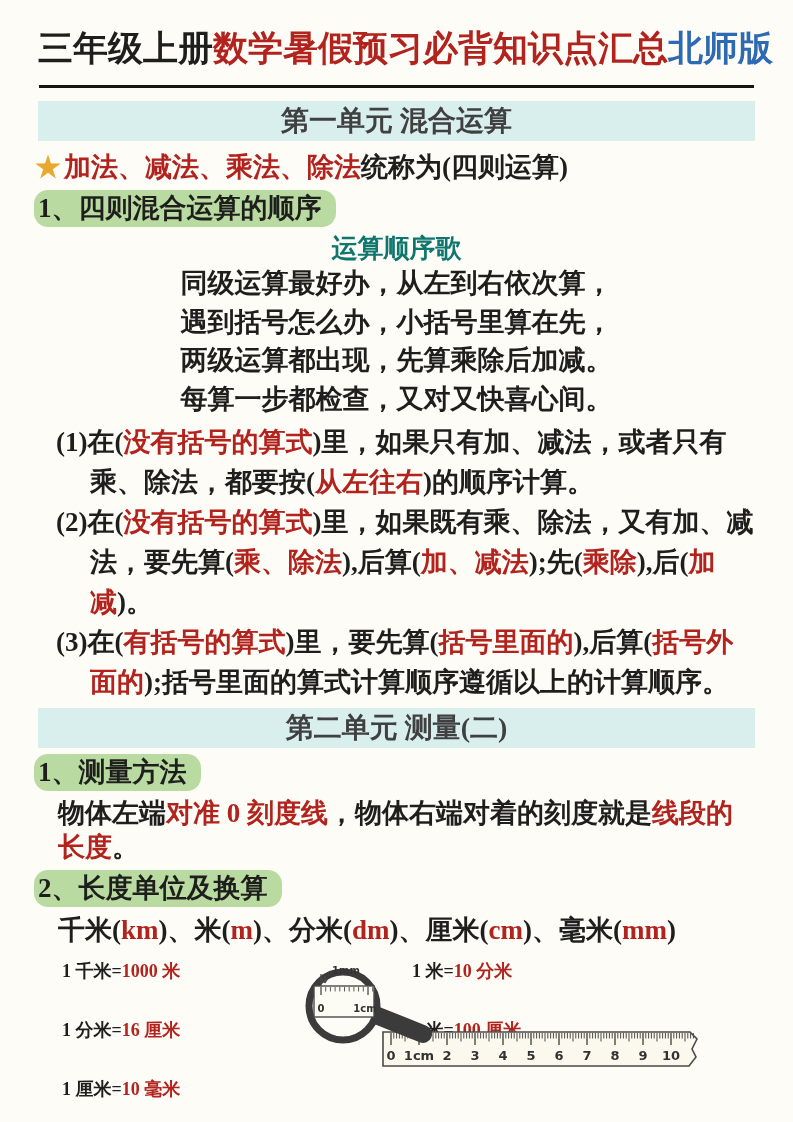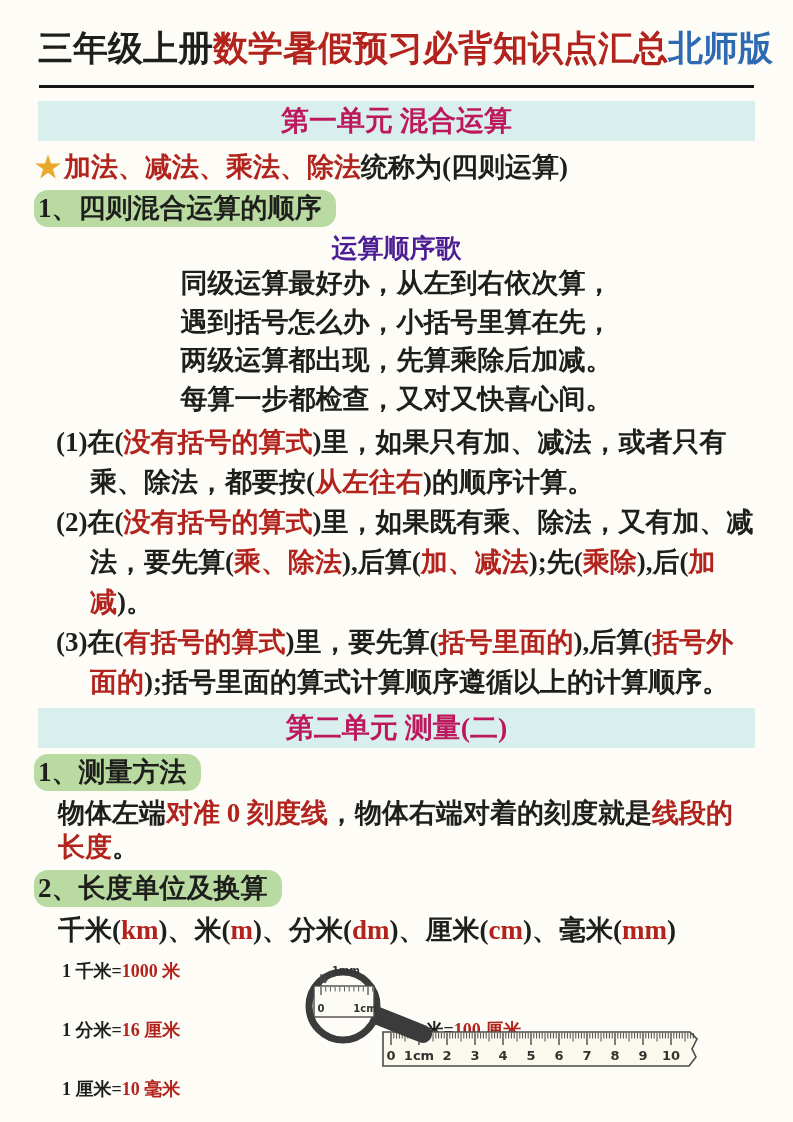--- a/index.html
+++ b/index.html
@@ -4,28 +4,28 @@
 <style>
   html,body{margin:0;padding:0;background:#fdfcf7;}
   .page{position:relative;width:793px;height:1122px;background:#fdfcf7;overflow:hidden;
         font-family:"Liberation Serif","DejaVu Serif",serif;color:#1e1e1c;font-weight:bold;}
   .content{padding:0 38px;}
   .c-red{color:#b2231d;}
   .c-blue{color:#2e6ab1;}
   .c-black{color:#1e1e1c;}
   .title{margin:26px 0 0;text-align:center;font-size:35px;line-height:46px;font-weight:bold;white-space:nowrap;}
   .hr{height:3px;background:#151515;margin:13px 1px 0;}
-  .unit-bar{background:#d9efee;text-align:center;font-size:28px;line-height:40px;margin-top:13px;color:#be185d;}
+  .unit-bar{background:#d9efee;text-align:center;font-size:28px;line-height:40px;margin-top:13px;color:#404040;}
   .unit-bar2{margin-top:6px;}
   .intro-line{font-size:27px;line-height:36px;margin-top:8px;margin-left:-3px;display:flex;align-items:center;}
   .star{color:#e9a92f;font-size:29px;margin-right:3px;line-height:1;}
   .hl-row{margin-top:5px;}
   .hl-row2{margin-top:6px;}
   .hl{display:inline-block;background:#b9dba1;font-size:27px;line-height:37px;padding:0 14px 0 4px;margin-left:-4px;border-radius:14px;}
-  .song-title{text-align:center;color:#4c1d95;font-size:26px;line-height:30px;margin-top:7px;}
+  .song-title{text-align:center;color:#0f766e;font-size:26px;line-height:30px;margin-top:7px;}
   .song-line{text-align:center;font-size:27px;line-height:38.5px;}
   .rules{margin-top:4px;}
   .rule{font-size:27px;line-height:40px;padding-left:52px;text-indent:-34px;}
   .indent-line{font-size:27px;line-height:34px;padding-left:20px;margin-top:5px;}
   .indent-line2{margin-top:6px;}
   .conv-grid{display:grid;grid-template-columns:350px 1fr;row-gap:25px;padding-left:24px;margin-top:7px;
              font-size:18px;line-height:34px;}
   .illustration{position:absolute;left:288px;top:952px;width:478px;height:168px;}
   .rlabel{font-size:13px;fill:#333;font-family:"DejaVu Sans",sans-serif;font-weight:bold;}
   .rlabel-sm{font-size:10px;fill:#333;font-family:"DejaVu Sans",sans-serif;font-weight:bold;}
@@ -69,20 +69,21 @@
     </div>
     <div class="indent-line"><span class="c-black">物体左端</span><span class="c-red">对准 0 刻度线</span><span class="c-black">，物体右端对着的刻度就是</span><span class="c-red">线段的长度</span><span class="c-black">。</span></div>
 
     <div class="hl-row hl-row2">
       <span class="hl">2、长度单位及换算</span>
     </div>
     <div class="indent-line indent-line2"><span class="c-black">千米(</span><span class="c-red">km</span><span class="c-black">)、米(</span><span class="c-red">m</span><span class="c-black">)、分米(</span><span class="c-red">dm</span><span class="c-black">)、厘米(</span><span class="c-red">cm</span><span class="c-black">)、毫米(</span><span class="c-red">mm</span><span class="c-black">)</span></div>
 
     <div class="conv-grid">
       <div class="conv" style="grid-area:1/1"><span class="c-black">1 千米=</span><span class="c-red">1000 米</span></div>
+      <div class="conv" style="grid-area:1/2"><span class="c-black">1 米=</span><span class="c-red">10 分米</span></div>
       <div class="conv" style="grid-area:2/1"><span class="c-black">1 分米=</span><span class="c-red">16 厘米</span></div>
       <div class="conv" style="grid-area:2/2"><span class="c-black">1 米=</span><span class="c-red">100 厘米</span></div>
       <div class="conv" style="grid-area:3/1"><span class="c-black">1 厘米=</span><span class="c-red">10 毫米</span></div>
       <div class="conv" style="grid-area:4/1"><span class="c-black">1 分米=</span><span class="c-red">100 毫米</span></div>
 
     </div>
 
   </div>
 
   <div class="illustration">

